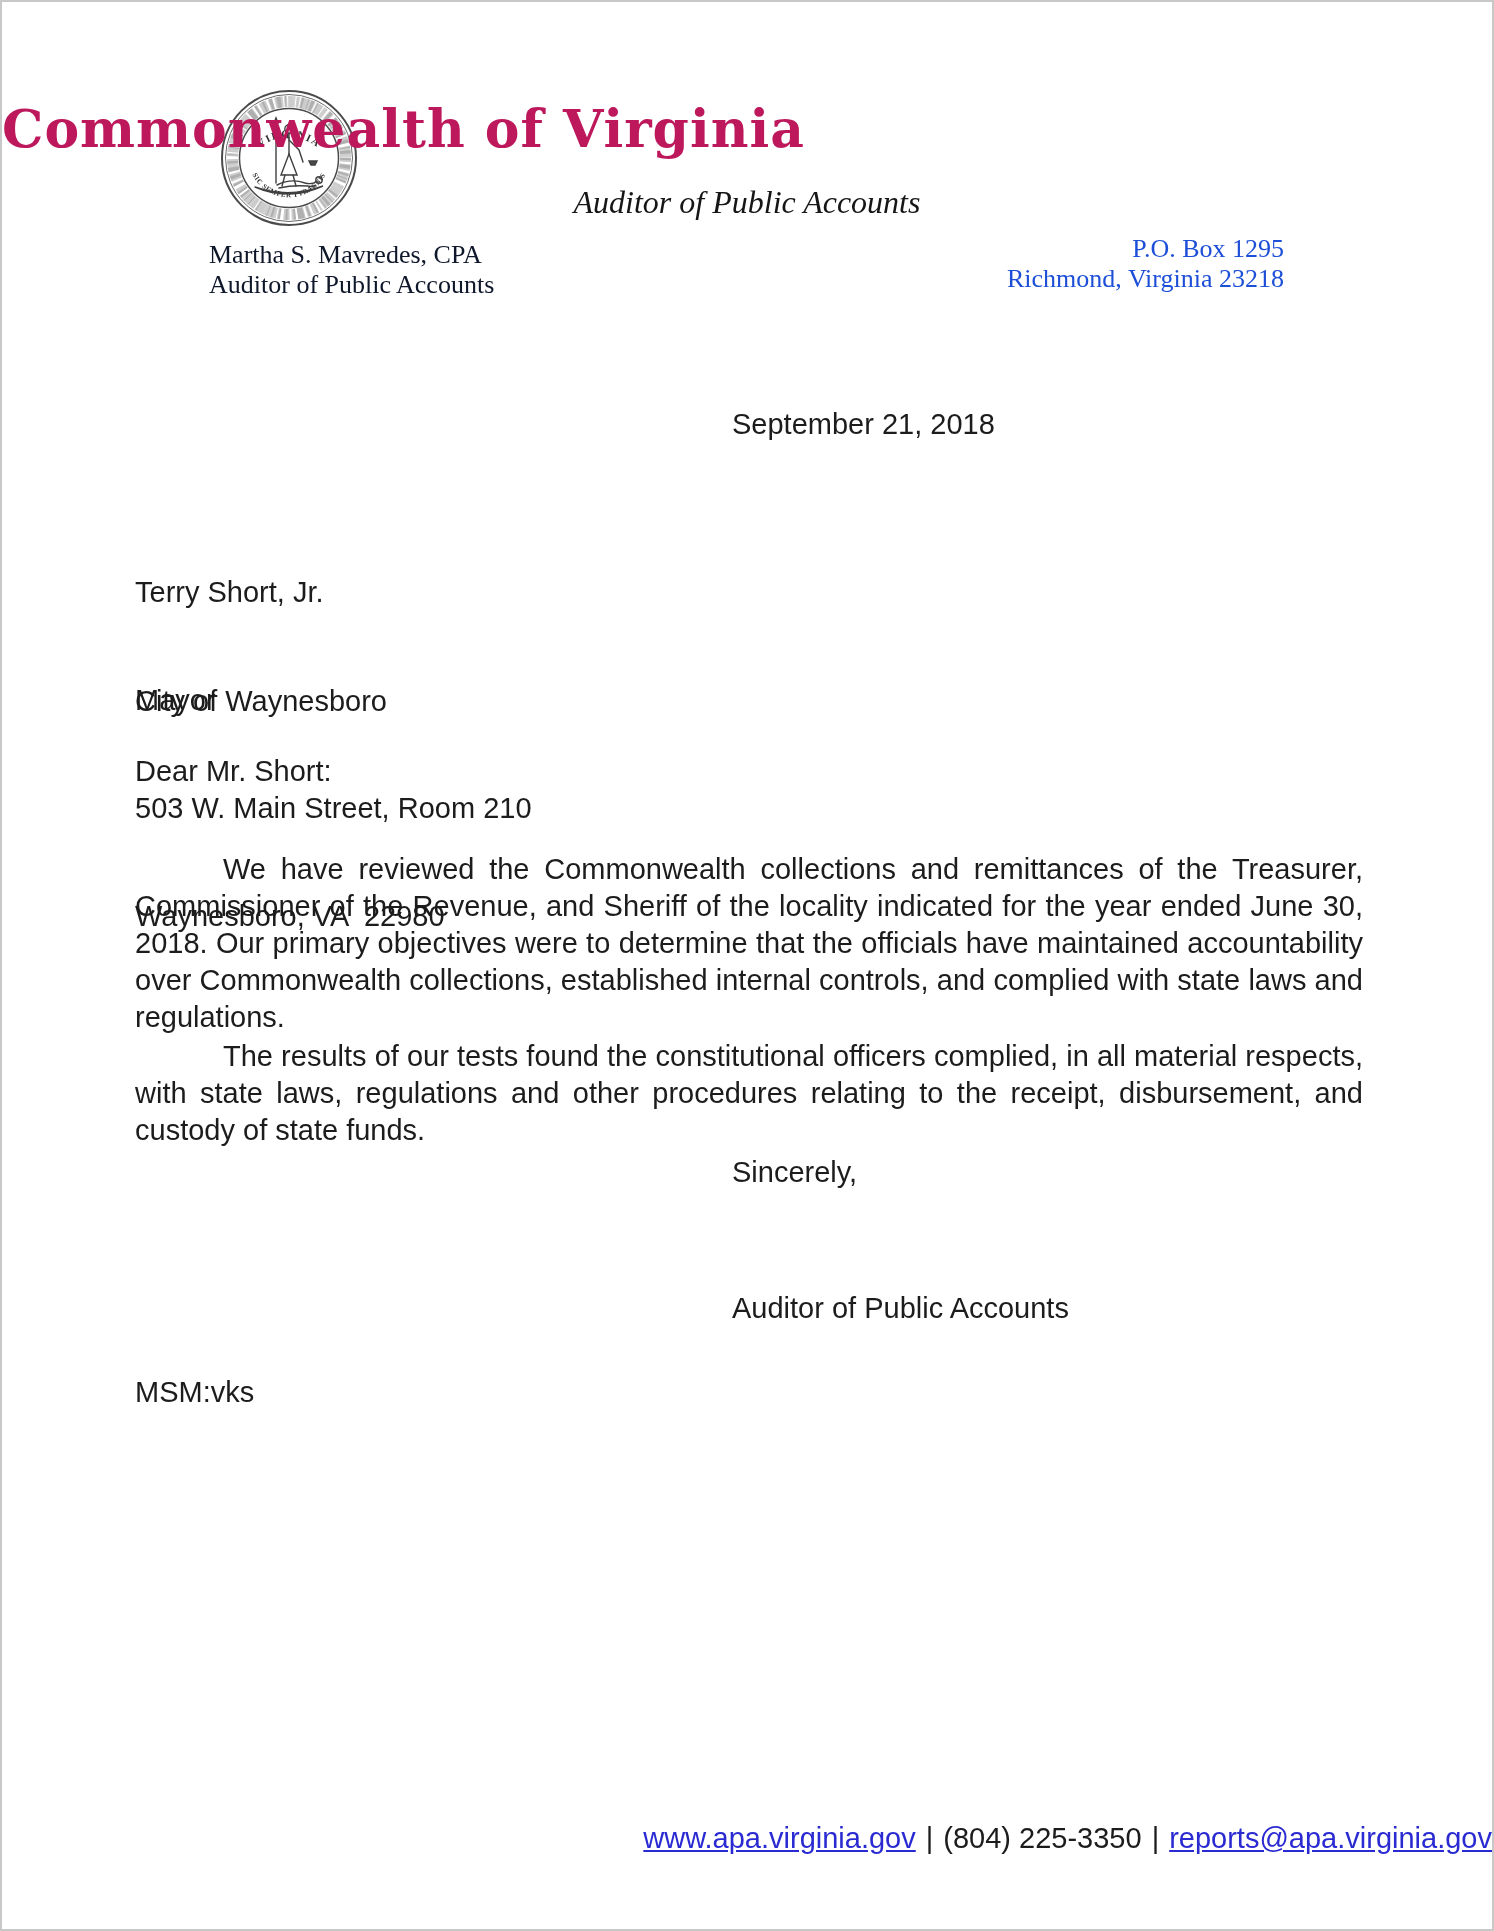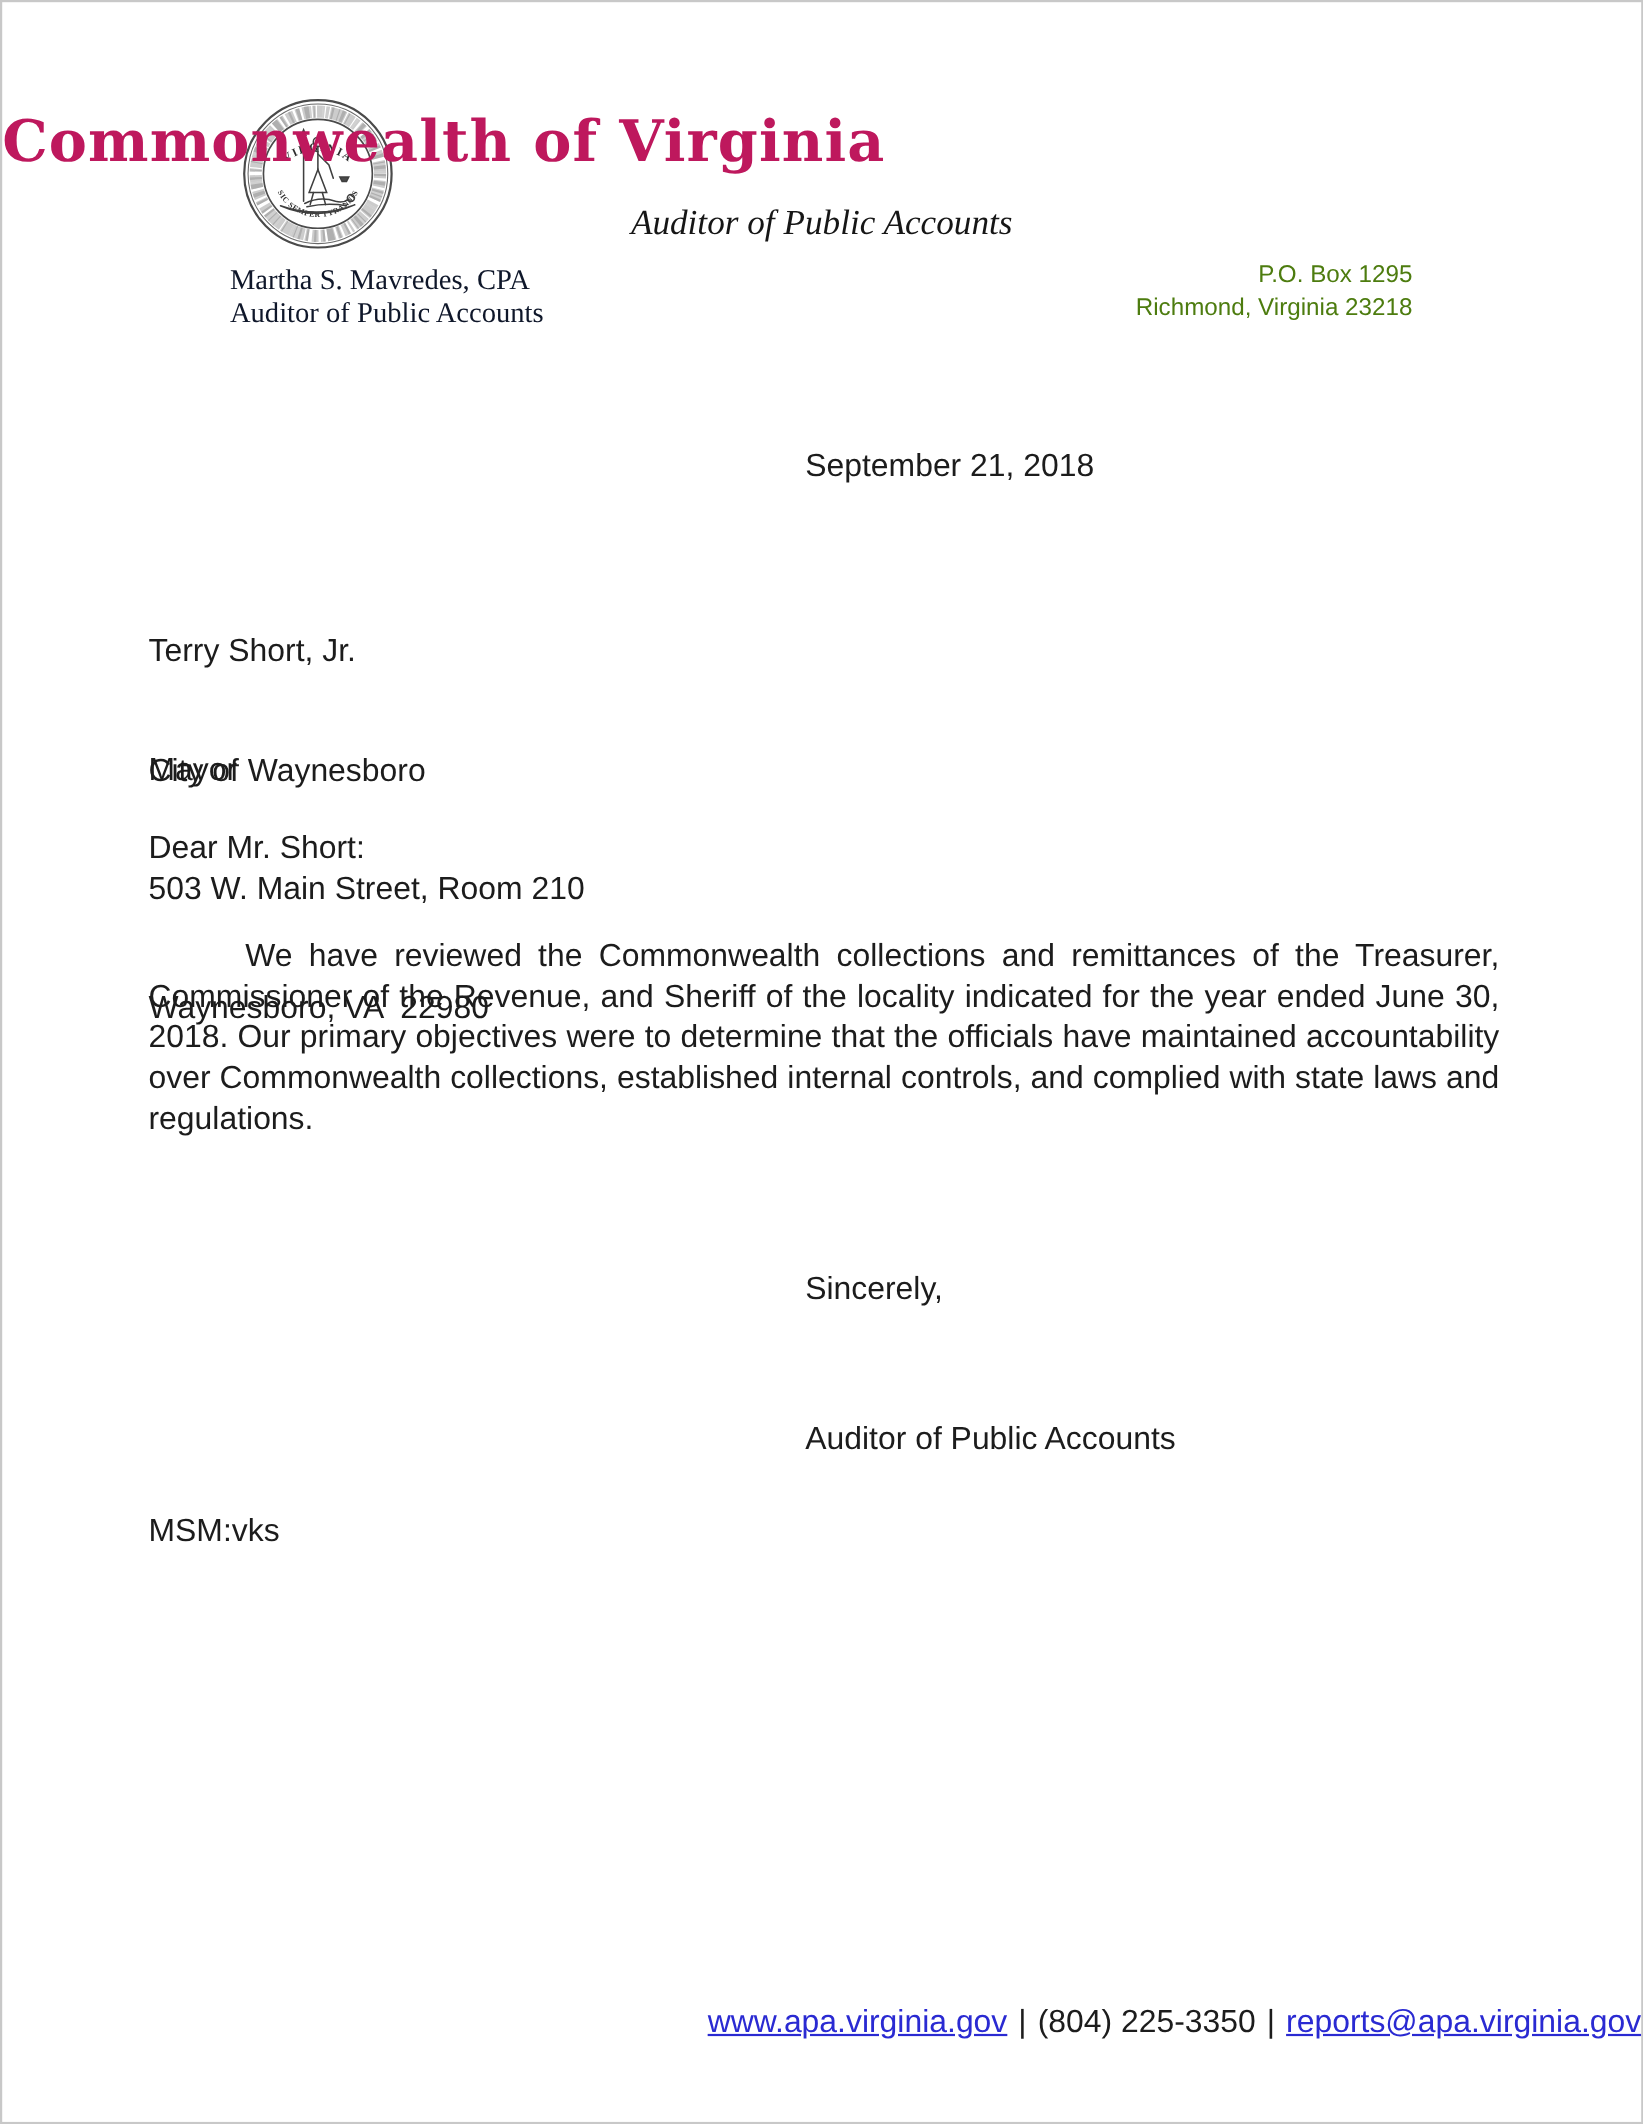--- a/index.html
+++ b/index.html
@@ -53,24 +53,24 @@
     font-family: "Liberation Serif", serif;
     font-size: 26px;
     line-height: 30px;
     color: #0f172a;
   }
   .lh-right {
     position: absolute;
     right: 208px;
     top: 232px;
     text-align: right;
-    font-family: Liberation Sans, sans-serif;
-    font-size: 22px;
+    font-family: Liberation Serif, serif;
+    font-size: 26px;
     line-height: 30px;
-    color: #4d7c0f;
+    color: #1d4ed8;
   }
 
   
   .body-text { font-size: 29px; line-height: 37px; color: #1c1c1c; }
 
   .date-line        { position: absolute; left: 730px; top: 404px; }
   .recipient-block  { position: absolute; left: 133px; top: 500px; line-height: 36px; white-space: pre-wrap; }
   .locality-line    { position: absolute; left: 133px; top: 681px; }
   .salutation-line  { position: absolute; left: 133px; top: 751px; }
 
@@ -178,20 +178,21 @@
     <div>Terry Short, Jr.</div>
     <div>Mayor</div>
     <div>503 W. Main Street, Room 210</div>
     <div>Waynesboro, VA  22980</div>
   </div>
 
   <div class="locality-line body-text">City of Waynesboro</div>
   <div class="salutation-line body-text">Dear Mr. Short:</div>
 
   <p class="para para-1 body-text">We have reviewed the Commonwealth collections and remittances of the Treasurer, Commissioner of the Revenue, and Sheriff of the locality indicated for the year ended June 30, 2018. Our primary objectives were to determine that the officials have maintained accountability over Commonwealth collections, established internal controls, and complied with state laws and regulations.</p>
+  <p class="para para-2 body-text">The results of our tests found the constitutional officers complied, in all material respects, with state laws, regulations and other procedures relating to the receipt, disbursement, and custody of state funds.</p>
 
   <div class="closing-line body-text">Sincerely,</div>
   <div class="signature-title body-text">Auditor of Public Accounts</div>
   <div class="initials-line body-text">MSM:vks</div>
 
 
   <div class="footer">
     <a class="link">www.apa.virginia.gov</a><span class="sep">|</span><span>(804) 225-3350</span><span class="sep">|</span><a class="link">reports@apa.virginia.gov</a>
   </div>
 

